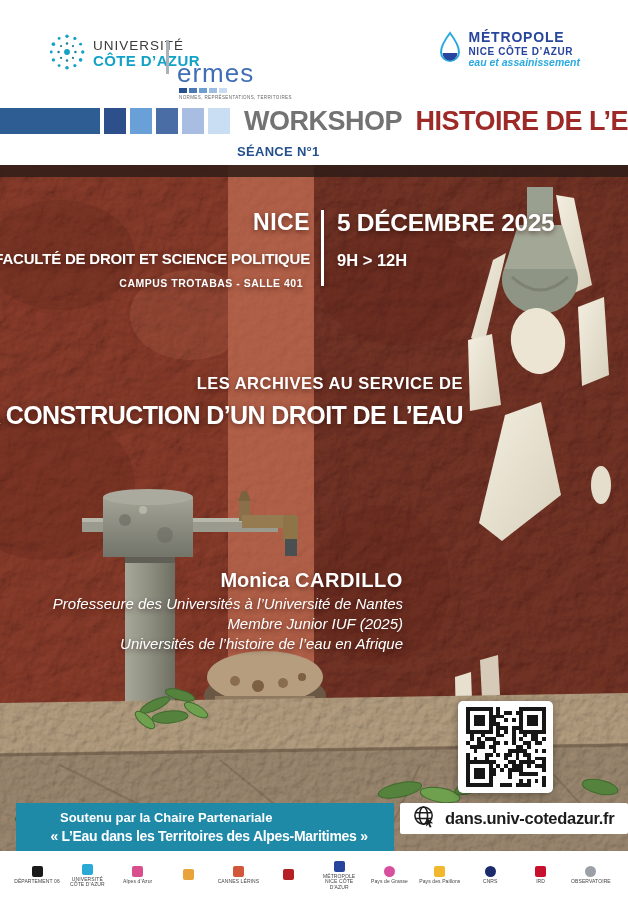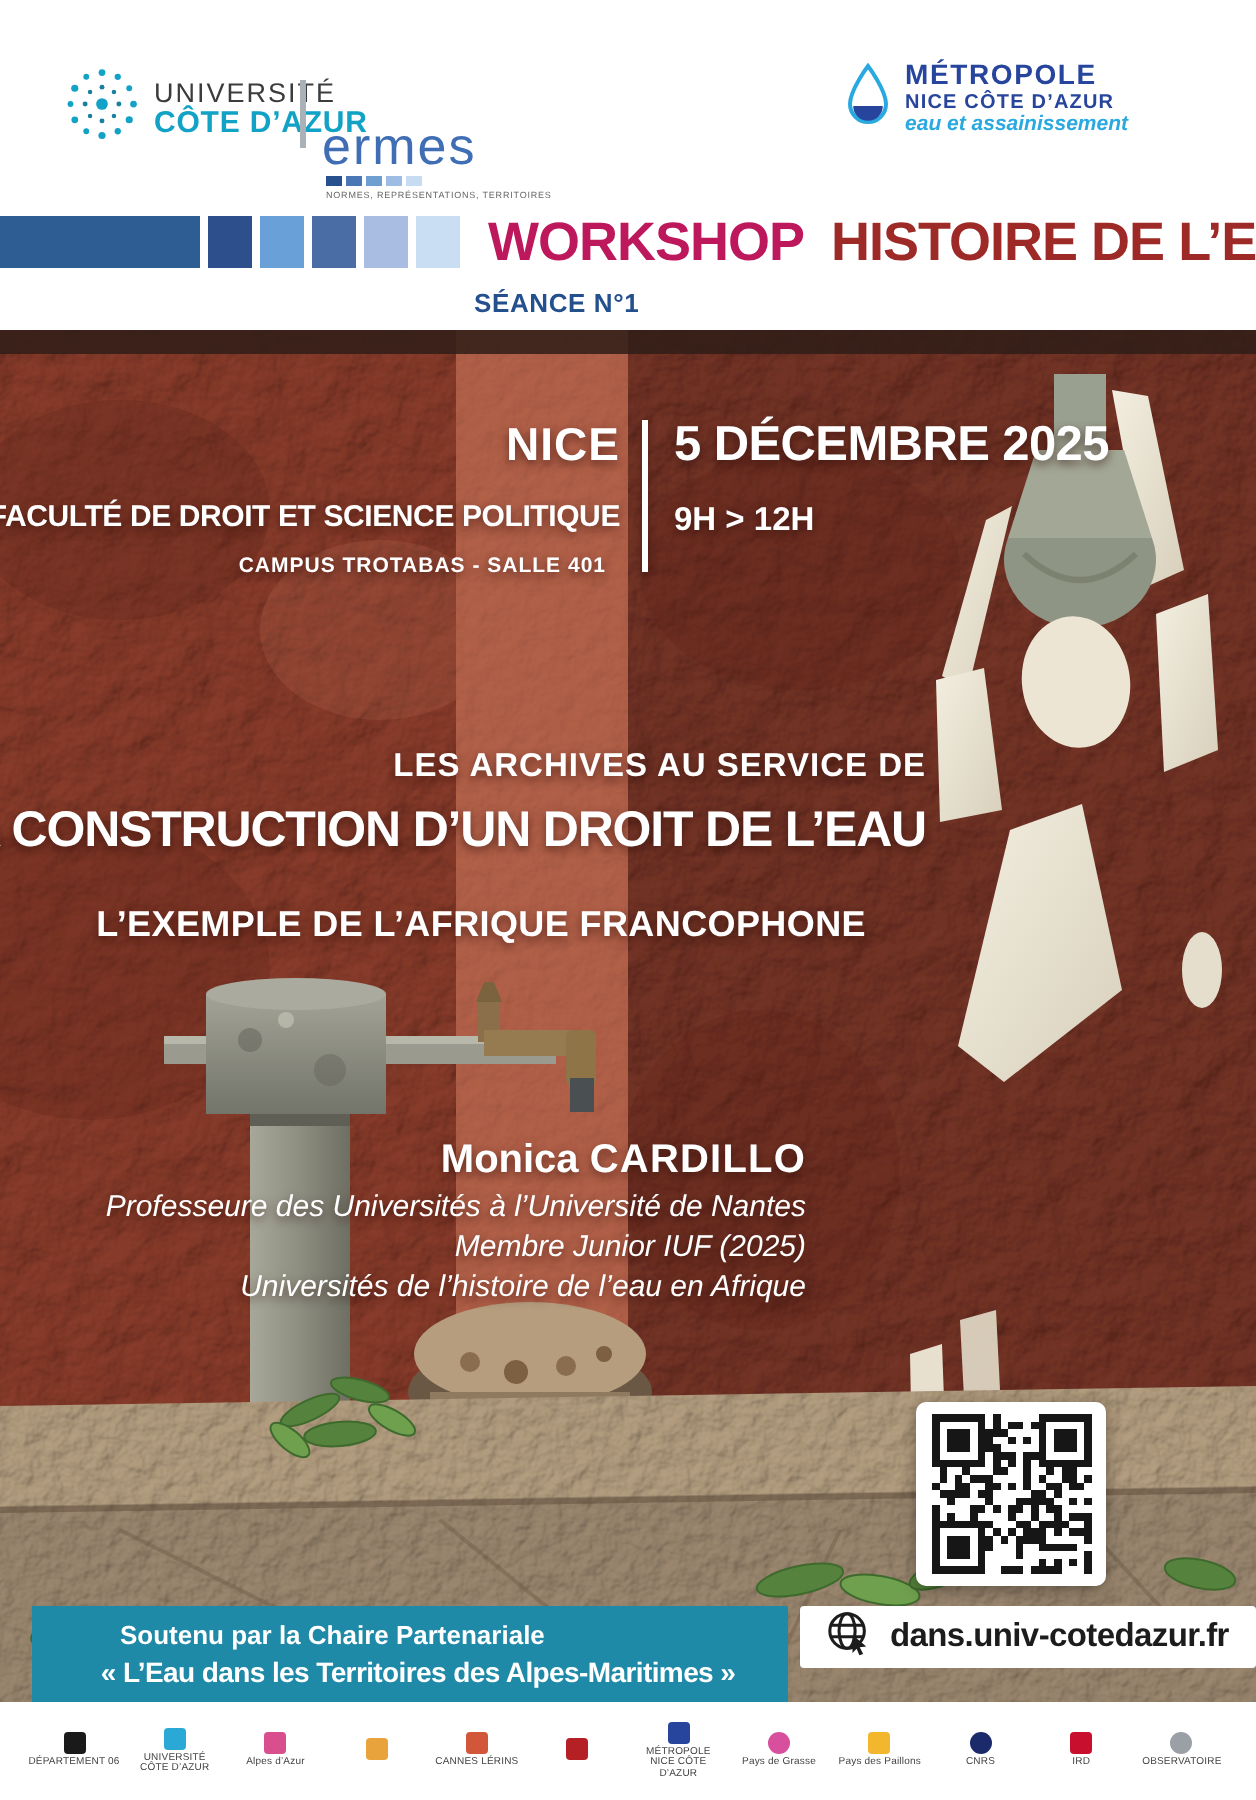--- a/index.html
+++ b/index.html
@@ -1,20 +1,20 @@
 <!DOCTYPE html>
 <html><head>
 <meta charset="utf-8">
 <style>
   html,body{margin:0;padding:0;background:#fff;}
   .poster{position:relative;width:628px;height:900px;background:#fff;overflow:hidden;
           font-family:"Liberation Sans",sans-serif;}
 
   
-  .hdr{position:absolute;top:0;left:0;width:584px;height:100px;background:#fff;}
+  .hdr{position:absolute;top:0;left:16px;width:584px;height:100px;background:#fff;}
   .uca{position:absolute;left:33px;top:34px;display:flex;align-items:center;gap:8px;}
   .uca-txt{display:flex;flex-direction:column;line-height:1.05;}
   .uca-l1{font-size:13.5px;color:#3c3c3c;letter-spacing:1px;}
   .uca-l2{font-size:15px;font-weight:700;color:#12a2c6;letter-spacing:.4px;}
   .hdr-div{position:absolute;left:150px;top:40px;width:3px;height:34px;background:#aab1b7;}
   .ermes{position:absolute;left:161px;top:33px;display:flex;flex-direction:column;}
   .ermes-word{font-size:26px;color:#3f6eb5;line-height:.95;letter-spacing:1px;margin-top:28px;}
   .esq-row{display:flex;gap:2px;margin:2px 0 2px 2px;}
   .esq{width:8px;height:5px;display:inline-block;}
   .ermes-tag{font-size:4.5px;color:#666;letter-spacing:.4px;margin-left:2px;}
@@ -22,21 +22,21 @@
   .metro-txt{display:flex;flex-direction:column;line-height:1.12;}
   .metro-l1{font-size:14px;font-weight:700;color:#27459c;letter-spacing:.8px;}
   .metro-l2{font-size:10px;font-weight:700;color:#27459c;letter-spacing:.6px;}
   .metro-l3{font-size:10.5px;font-style:italic;font-weight:700;color:#2aa9e0;}
 
   
   .band{position:absolute;left:0;top:107px;width:628px;height:28px;display:flex;align-items:center;}
   .longbar{width:100px;height:26px;background:#2d5d92;margin-right:4px;flex:none;}
   .sq{width:22px;height:26px;margin-right:4px;flex:none;display:inline-block;}
   .big-title{margin-left:10px;white-space:nowrap;font-weight:700;font-size:27px;letter-spacing:-.5px;}
-  .tw{color:#be185d;}
+  .tw{color:#737373;}
   .th{color:#9e2a28;margin-left:7px;}
   .seance{position:absolute;left:237px;top:144px;font-size:13px;font-weight:700;color:#24508e;letter-spacing:.3px;}
 
   
   .photo{position:absolute;left:0;top:165px;width:628px;height:686px;overflow:hidden;background:#8a3c2b;}
   .photo svg.bg{position:absolute;left:0;top:0;}
   .ov{position:absolute;color:#fff;text-shadow:0 2px 5px rgba(40,10,5,.55);white-space:nowrap;}
   .ov-nice{top:44px;right:318px;font-size:23px;font-weight:700;letter-spacing:.5px;}
   .ov-bar{position:absolute;left:321px;top:45px;width:3px;height:76px;background:#fff;
           box-shadow:0 2px 5px rgba(40,10,5,.45);}
@@ -255,21 +255,20 @@
 
     <div class="ov ov-nice">NICE</div>
     <div class="ov-bar"></div>
     <div class="ov ov-date">5 DÉCEMBRE 2025</div>
     <div class="ov ov-fac">FACULTÉ DE DROIT ET SCIENCE POLITIQUE</div>
     <div class="ov ov-time">9H &gt; 12H</div>
     <div class="ov ov-campus">CAMPUS TROTABAS - SALLE 401</div>
 
     <div class="ov ov-arch">LES ARCHIVES AU SERVICE DE</div>
     <div class="ov ov-constr">LA CONSTRUCTION D’UN DROIT DE L’EAU</div>
-    <div class="ov ov-exemple">L’EXEMPLE DE L’AFRIQUE FRANCOPHONE</div>
 
     <div class="ov ov-name">
       <span class="fn">Monica</span>
       <span class="ln">CARDILLO</span>
     </div>
     <div class="ov ov-role r1">Professeure des Universités à l’Université de Nantes</div>
     <div class="ov ov-role r2">Membre Junior IUF (2025)</div>
     <div class="ov ov-role r3">Universités de l’histoire de l’eau en Afrique</div>
 
     <div class="qr">

